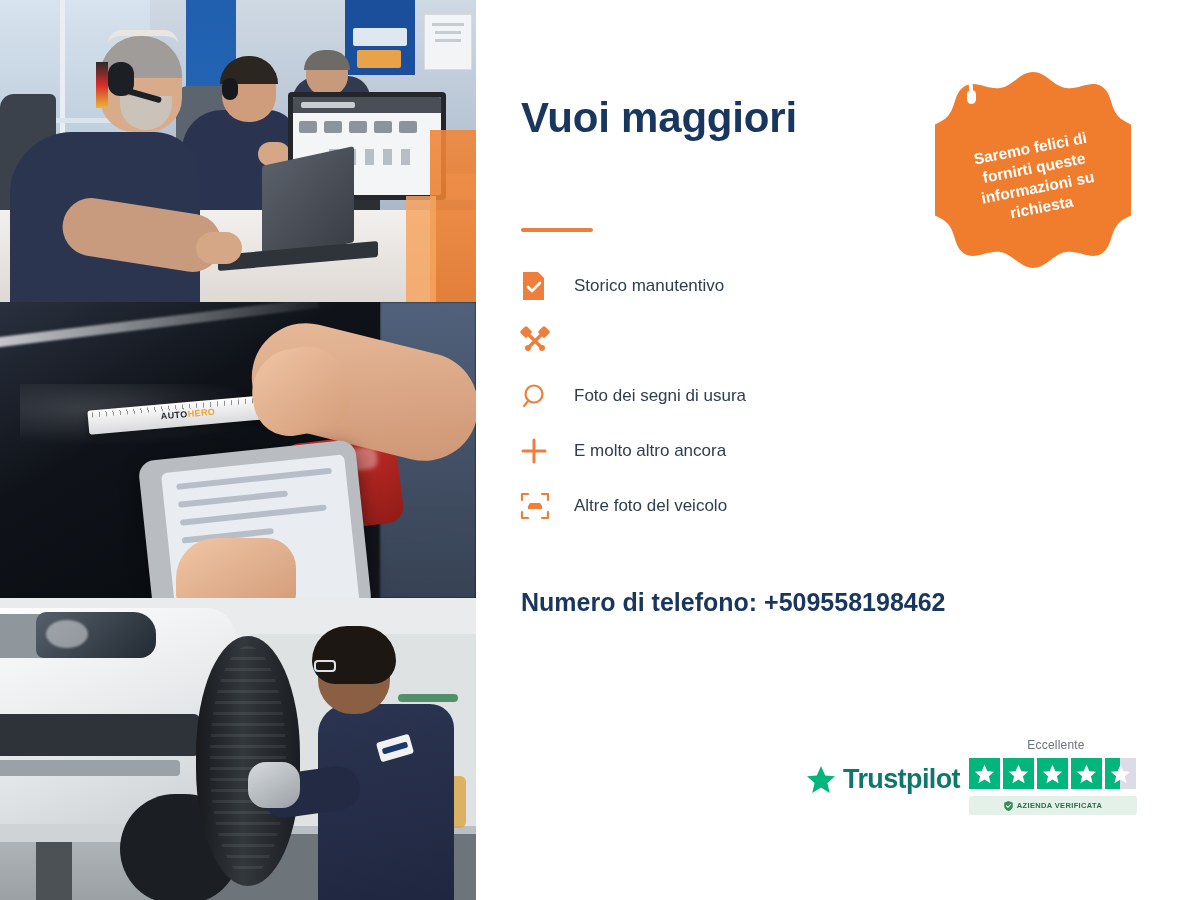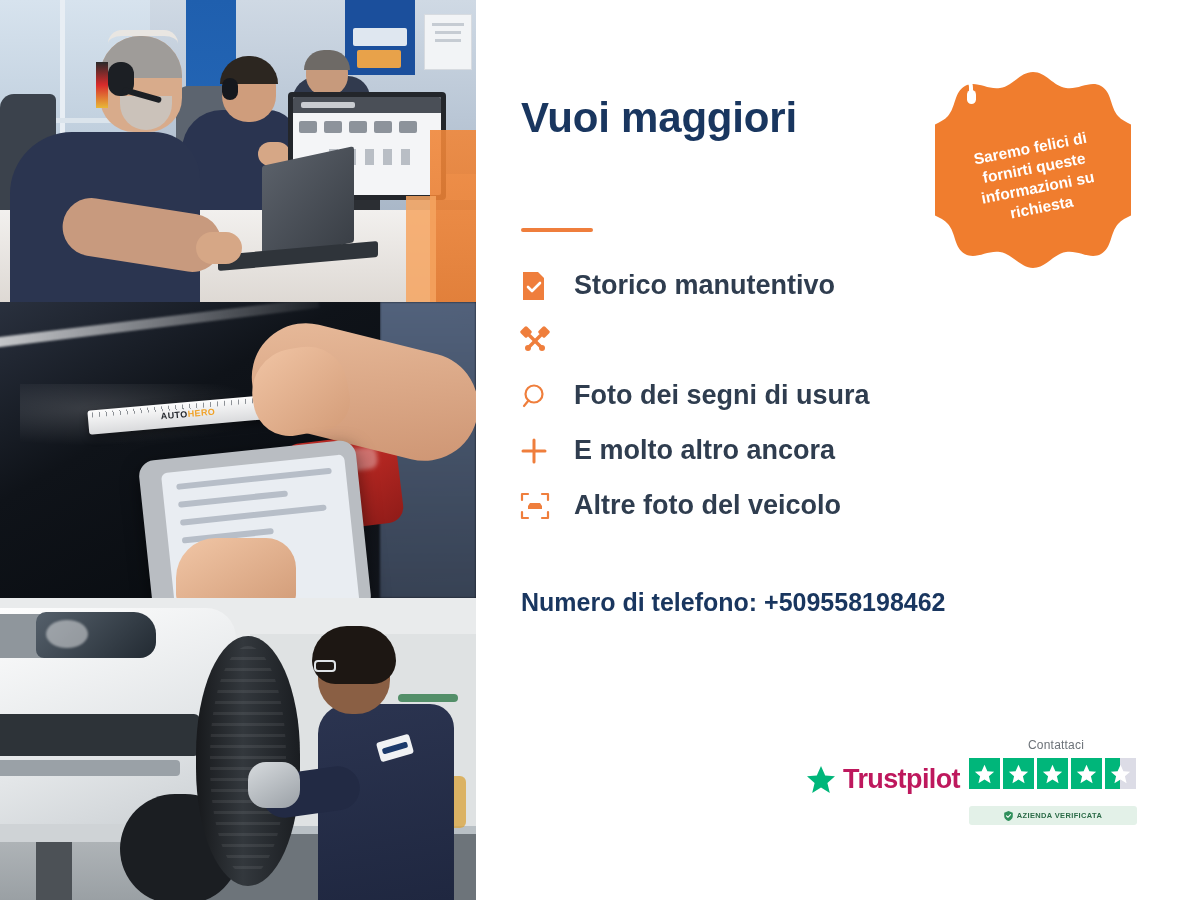--- a/index.html
+++ b/index.html
@@ -136,35 +136,35 @@
   .badge-wrap{position:absolute; left:459px; top:68px; width:196px; height:230px;}
   .badge-wrap svg{position:absolute;left:0;top:0;}
   .badge-text{position:absolute; left:26px; top:70px; width:150px;
       transform:rotate(-11deg); text-align:center; color:#fff;
       font-size:15.5px; line-height:1.3; font-weight:700;}
   .headset{position:absolute; left:86px; top:24px;}
 
   .features{position:absolute; left:44px; top:258px; width:420px;}
   .feat{display:flex; align-items:center; height:55px;}
   .feat .ic{width:54px; flex:0 0 54px; display:flex; align-items:center; justify-content:flex-start;}
-  .feat .tx{font-size:27px; color:#2f3d4f; font-weight:700;}
+  .feat .tx{font-size:17px; color:#2f3d4f; font-weight:400;}
 
   .phone{position:absolute; left:45px; top:588px; font-size:25px; font-weight:700; color:#19365f;}
   .sub{position:absolute; left:45px; top:640px; width:620px; font-size:19.5px;
        line-height:1.62; color:#3c4a5c;}
 
   .tp{position:absolute; left:330px; top:736px; width:360px; height:110px;}
   .tp-logo{position:absolute; left:0; top:28px; display:flex; align-items:center; gap:7px;}
-  .tp-logo .word{font-size:27px; font-weight:700; color:#be185d; letter-spacing:-.6px;}
+  .tp-logo .word{font-size:27px; font-weight:700; color:#0f766e; letter-spacing:-.6px;}
   .tp-ecc{position:absolute; left:165px; top:2px; width:170px; text-align:center;
       font-size:12px; color:#6c7278; letter-spacing:.2px;}
   .tp-stars{position:absolute; left:163px; top:22px; display:flex; gap:3px;}
   .tp-stars .st{width:31px;height:31px;background:#00b67a;display:flex;align-items:center;justify-content:center;}
   .tp-stars .st.half{background:linear-gradient(90deg,#00b67a 50%,#dcdce6 50%);}
-  .tp-ver{position:absolute; left:163px; top:70px; width:168px; height:19px;
+  .tp-ver{position:absolute; left:163px; top:60px; width:168px; height:19px;
       background:#e3f1e8; border-radius:3px; display:flex; align-items:center;
       justify-content:center; gap:4px;}
   .tp-ver .lbl{font-size:7.5px; font-weight:700; color:#2b6b47; letter-spacing:.35px;}
 </style>
 </head>
 <body>
 
 <div class="page">
 
   <div class="photo-col">
@@ -374,21 +374,21 @@
     <div class="phone">Numero di telefono: +509558198462</div>
 
     <div class="tp">
       <div class="tp-logo">
         <svg width="30" height="29" viewBox="0 0 30 29">
           <path d="M15 1 l4.2 9.4 L29 11.3 l-7.6 6.6 L23.8 28 L15 22.6 L6.2 28 l2.4-10.1 L1 11.3 l9.8-.9 z" fill="#00b67a"></path>
         </svg>
         <span class="word">Trustpilot</span>
       </div>
 
-      <div class="tp-ecc">Contattaci</div>
+      <div class="tp-ecc">Eccellente</div>
 
       <div class="tp-stars">
         <span class="st">
           <svg width="21" height="20" viewBox="0 0 30 29">
               <path d="M15 1 l4.2 9.4 L29 11.3 l-7.6 6.6 L23.8 28 L15 22.6 L6.2 28 l2.4-10.1 L1 11.3 l9.8-.9 z" fill="#fff"></path>
             </svg>
         </span>
         <span class="st">
           <svg width="21" height="20" viewBox="0 0 30 29">
               <path d="M15 1 l4.2 9.4 L29 11.3 l-7.6 6.6 L23.8 28 L15 22.6 L6.2 28 l2.4-10.1 L1 11.3 l9.8-.9 z" fill="#fff"></path>

